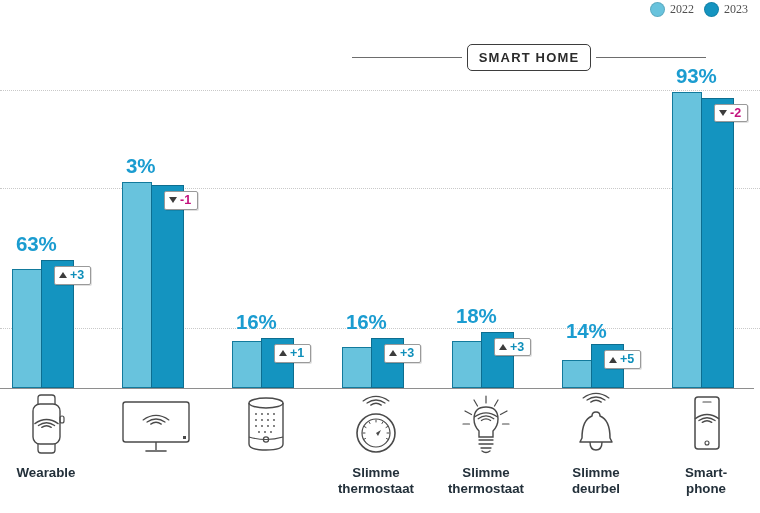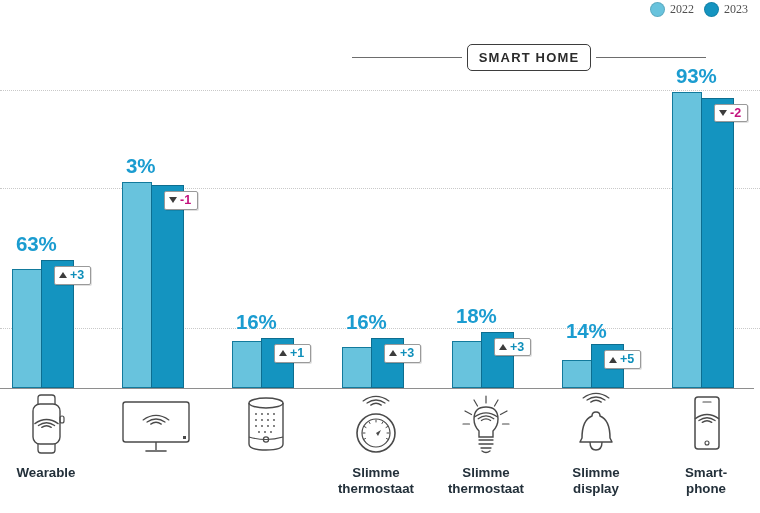--- a/index.html
+++ b/index.html
@@ -264,21 +264,21 @@
         <div class="cat" style="left: 544px;">
           <div class="cat-icon">
             <svg width="56" height="64" viewBox="0 0 56 64">
      <path d="M 22.75 10.1125 Q 28 6.4375 33.25 10.1125" fill="none" stroke="#4a4a4a" stroke-width="1.3" stroke-linecap="round"></path>
               <path d="M 19.075 8.091249999999999 Q 28 1.84375 36.925 8.091249999999999" fill="none" stroke="#4a4a4a" stroke-width="1.3" stroke-linecap="round"></path>
               <path d="M 15.1375 5.925624999999999 Q 28 -3.078125 40.8625 5.925624999999999" fill="none" stroke="#4a4a4a" stroke-width="1.3" stroke-linecap="round"></path>
      <path d="M28 20 Q24 20 24 24 Q14 28 14 46 L12 50 L44 50 L42 46 Q42 28 32 24 Q32 20 28 20 Z" fill="none" stroke="#4a4a4a" stroke-width="1.5" stroke-linejoin="round"></path>
      <path d="M22 50 Q22 58 28 58 Q34 58 34 50" fill="none" stroke="#4a4a4a" stroke-width="1.4"></path>
    </svg>
           </div>
-          <div class="cat-label"><span>Slimme</span><br><span>display</span></div>
+          <div class="cat-label"><span>Slimme</span><br><span>deurbel</span></div>
         </div>
         <div class="cat" style="left: 654px;">
           <div class="cat-icon">
             <svg width="48" height="64" viewBox="0 0 48 64">
      <rect x="13" y="5" width="24" height="52" rx="3" fill="none" stroke="#4a4a4a" stroke-width="1.5"></rect>
      <path d="M21 10 L29 10" stroke="#4a4a4a" stroke-width="1.2" stroke-linecap="round"></path>
      <circle cx="25" cy="51" r="2" fill="none" stroke="#4a4a4a" stroke-width="1.1"></circle>
      <path d="M 20.25 30.3875 Q 25 27.0625 29.75 30.3875" fill="none" stroke="#4a4a4a" stroke-width="1.3" stroke-linecap="round"></path>
               <path d="M 16.925 28.55875 Q 25 22.90625 33.075 28.55875" fill="none" stroke="#4a4a4a" stroke-width="1.3" stroke-linecap="round"></path>
               <path d="M 13.3625 26.599375000000002 Q 25 18.453125 36.6375 26.599375000000002" fill="none" stroke="#4a4a4a" stroke-width="1.3" stroke-linecap="round"></path>

